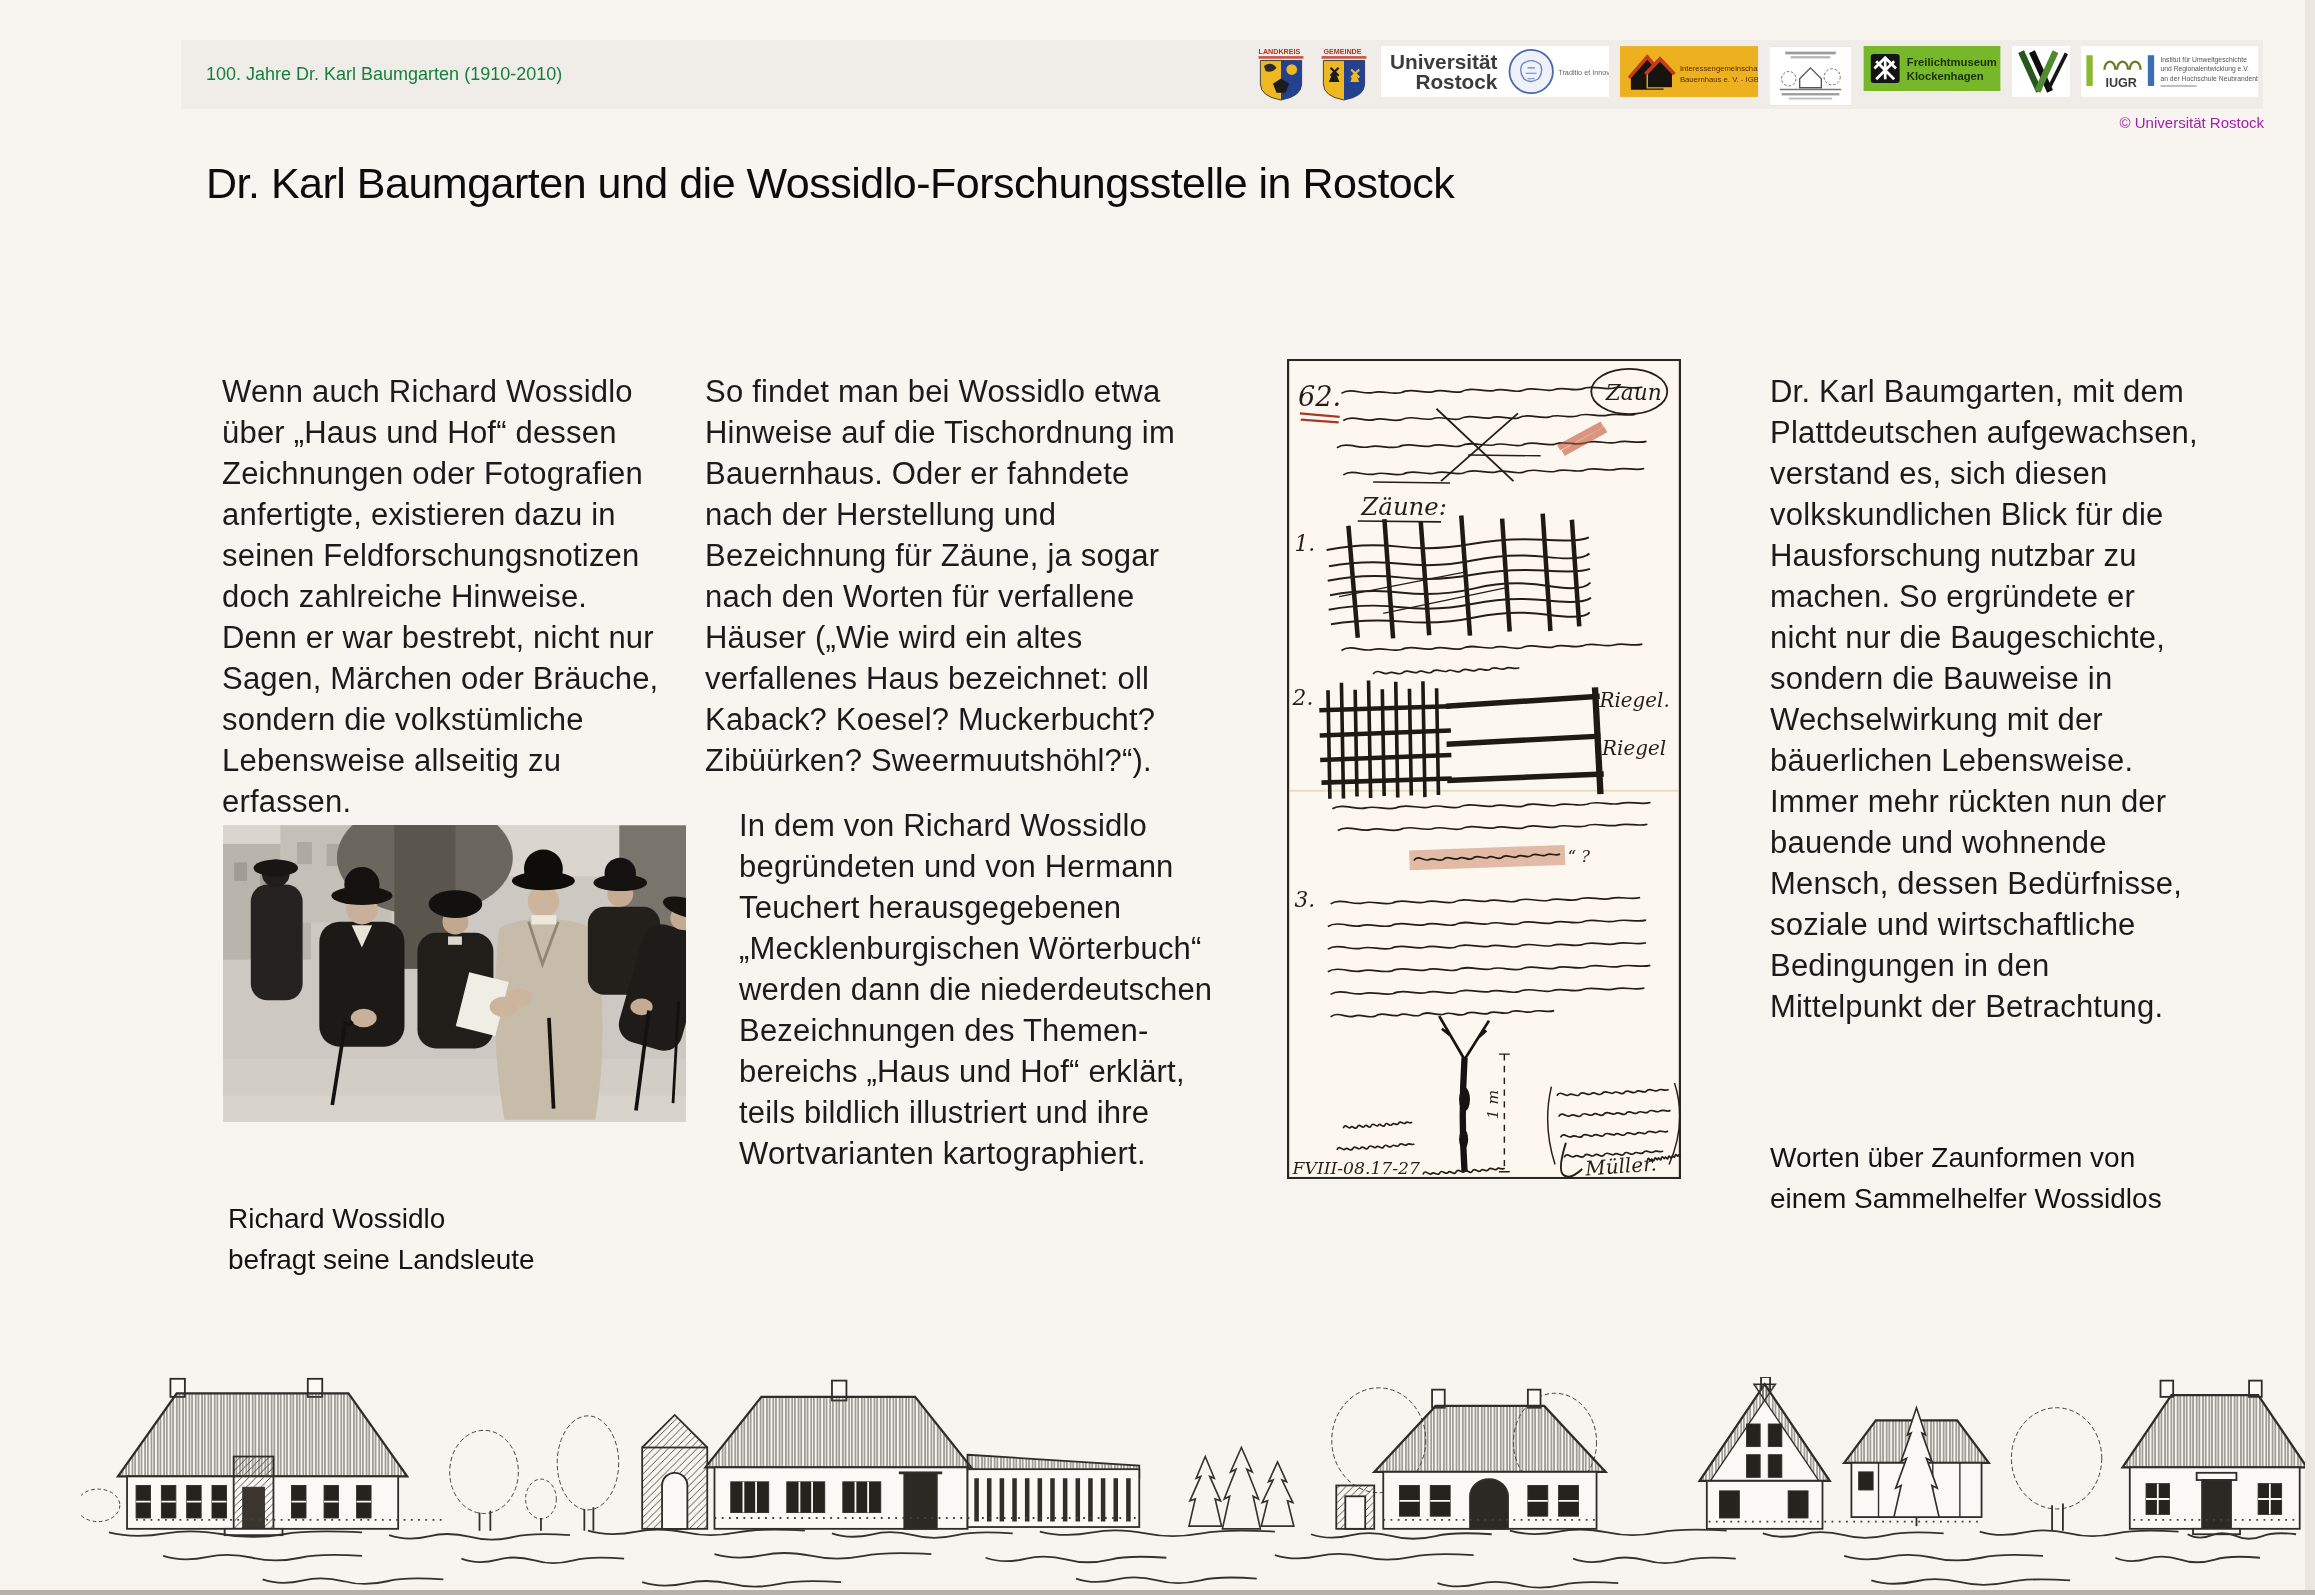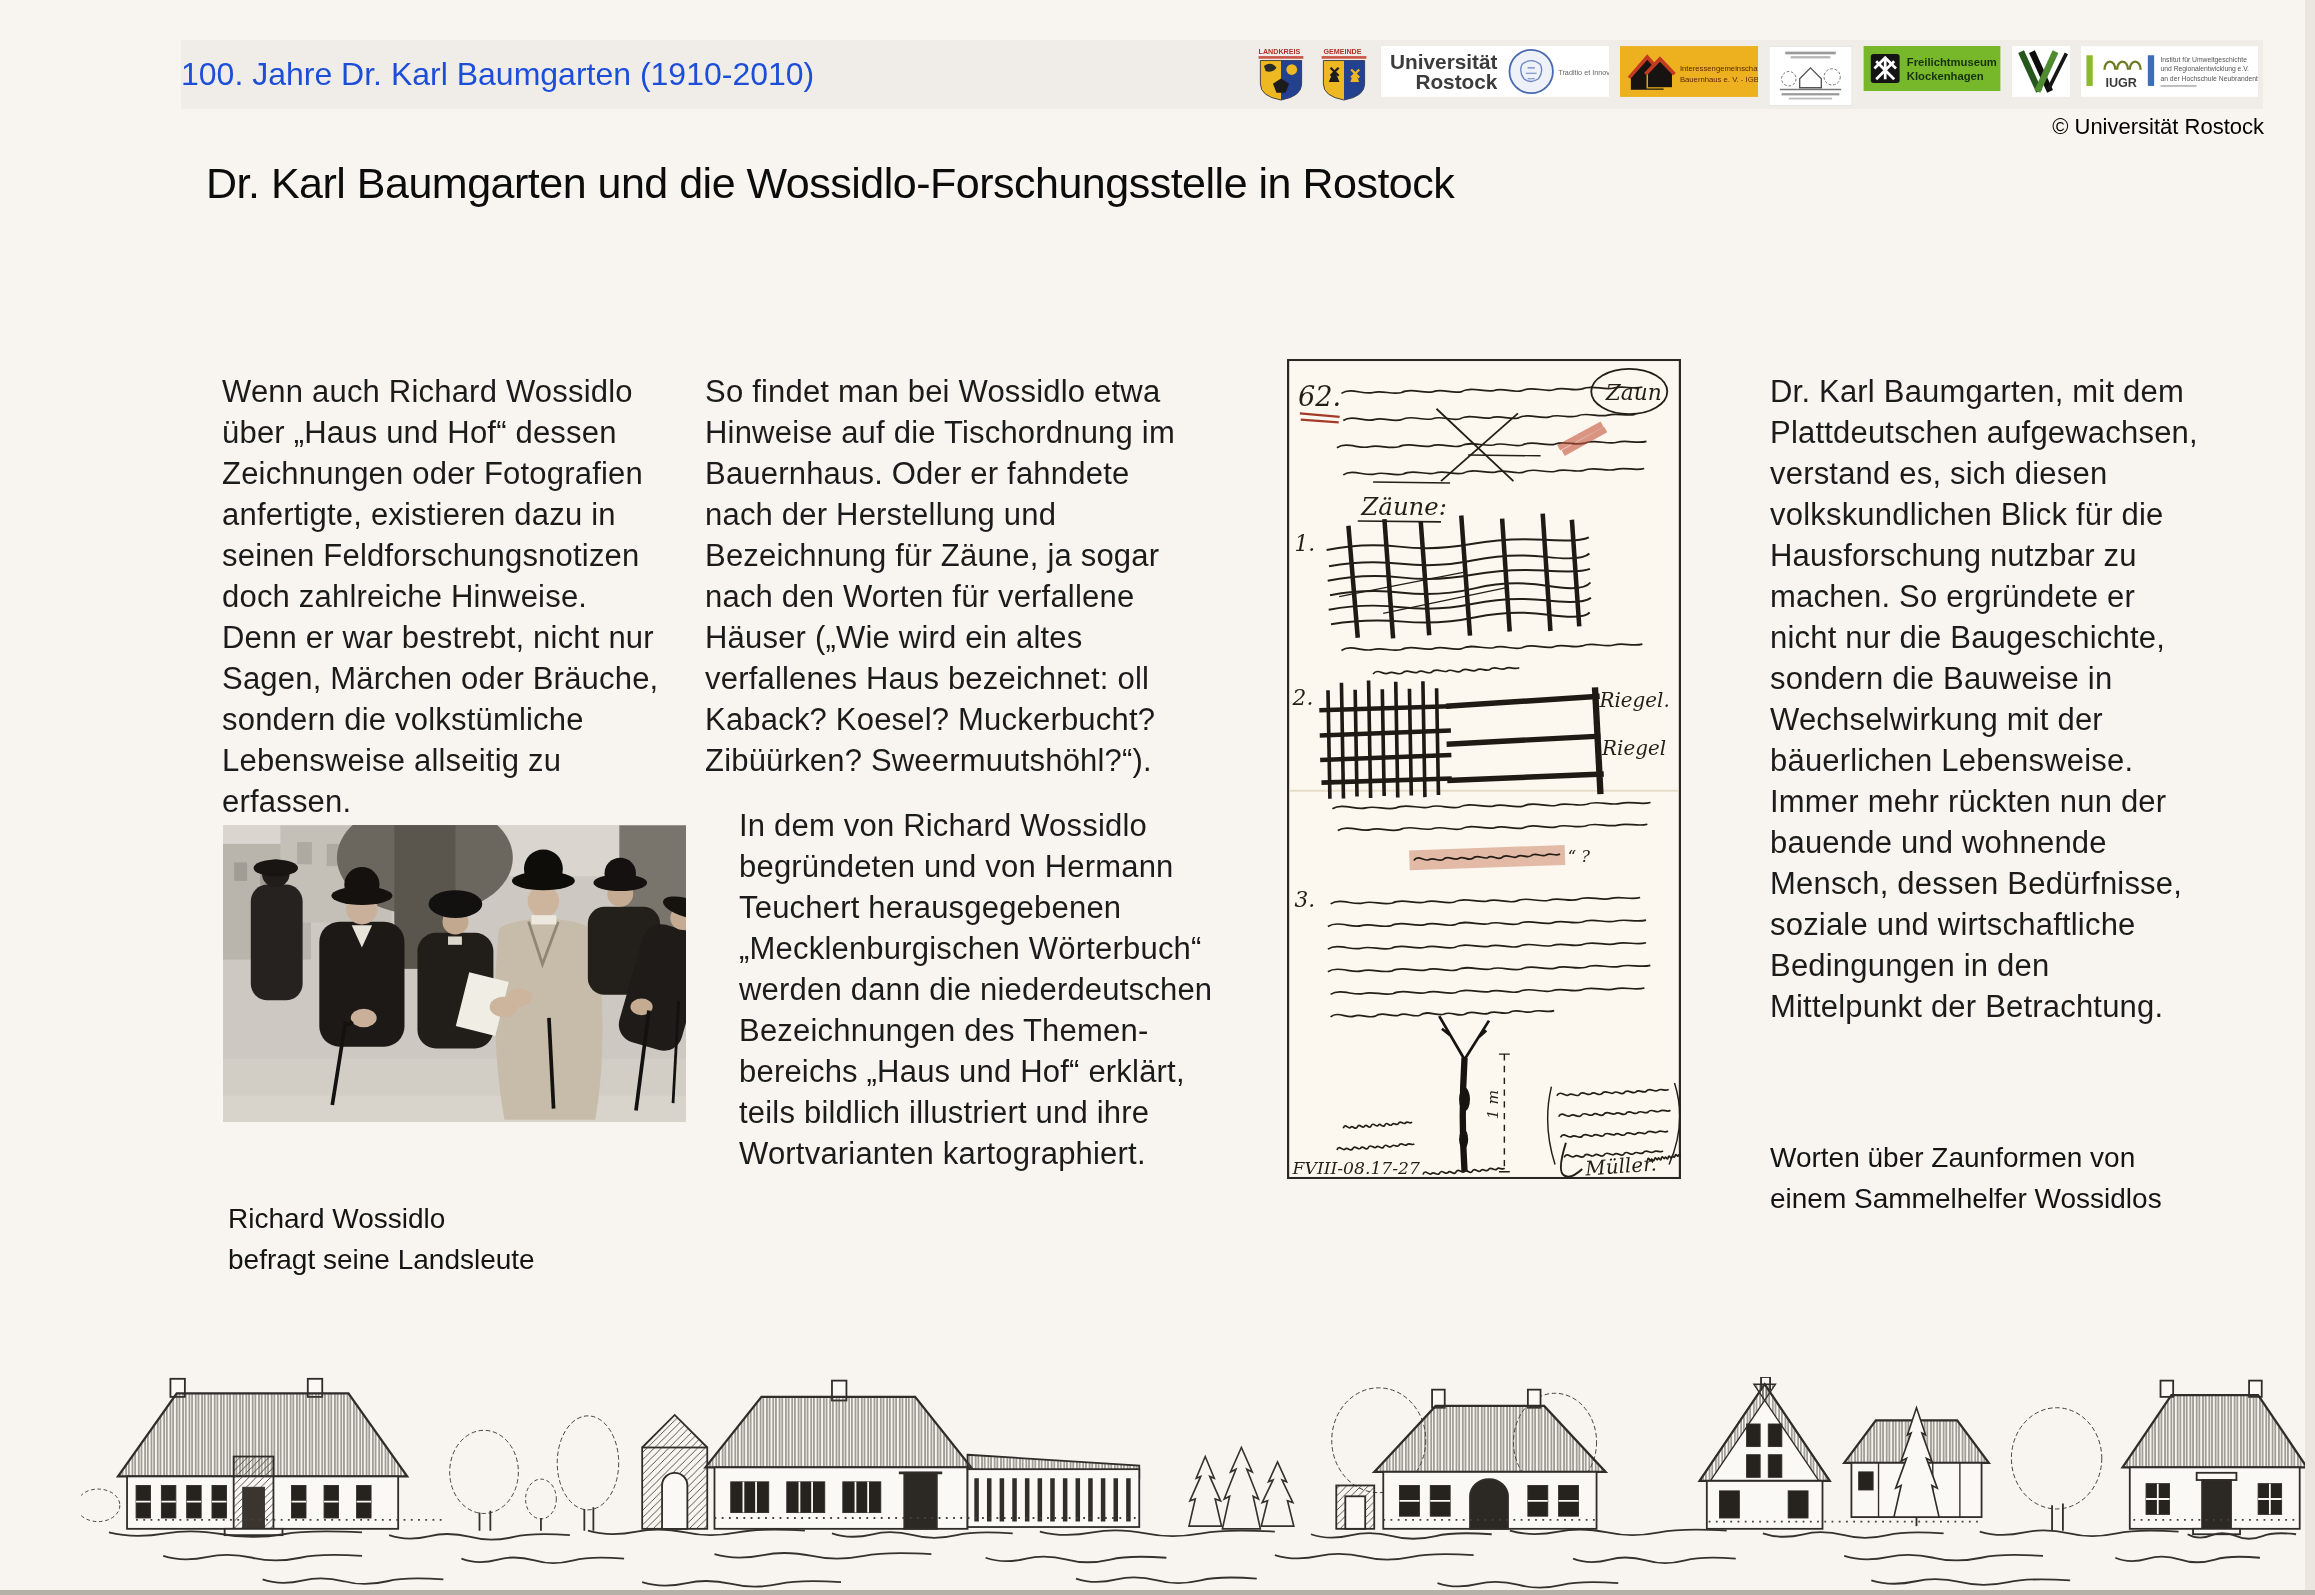--- a/index.html
+++ b/index.html
@@ -2,23 +2,23 @@
 <html style="font-size:14.5px"><head>
 <meta charset="utf-8">
 <style>
   html,body{margin:0;padding:0}
   body{width:2316px;height:1596px;position:relative;overflow:hidden;
        background:#f8f5f0;font-family:"Liberation Sans",sans-serif;color:#1b1b1b}
   .abs{position:absolute}
   .para{font-size:31px;line-height:41px;white-space:pre-line;letter-spacing:0.2px}
   .caption{font-size:28px;line-height:41px;white-space:pre-line;color:#141414}
   #header-strip{left:181px;top:40px;width:2082px;height:69px;background:#f0ede8;display:flex;align-items:center}
-  #banner{font-size:32px;color:#1d4ed8}
+  #banner{font-size:18px;margin-left:25px;color:#15803d}
   #logos{position:absolute;right:5.4px;top:6.3px;height:56px;display:flex;gap:11px}
-  #copyright{right:52px;top:114px;font-size:22px;color:#000000}
+  #copyright{right:52px;top:114px;font-size:15px;color:#a21caf}
   #main-title{left:206px;top:159px;font-size:43px;font-weight:normal;letter-spacing:-0.5px;color:#0c0c0c}
   .hand{font-family:"DejaVu Serif",serif;font-style:italic;fill:#241e17}
   #edge-right{right:0;top:0;width:11px;height:1596px;background:#ebe6de}
   #edge-bottom{left:0;top:1590px;width:2316px;height:5.4px;background:#b6b1a8}
   svg text{user-select:none}
 </style>
 </head>
 <body>
 
 <div class="abs" id="header-strip">

